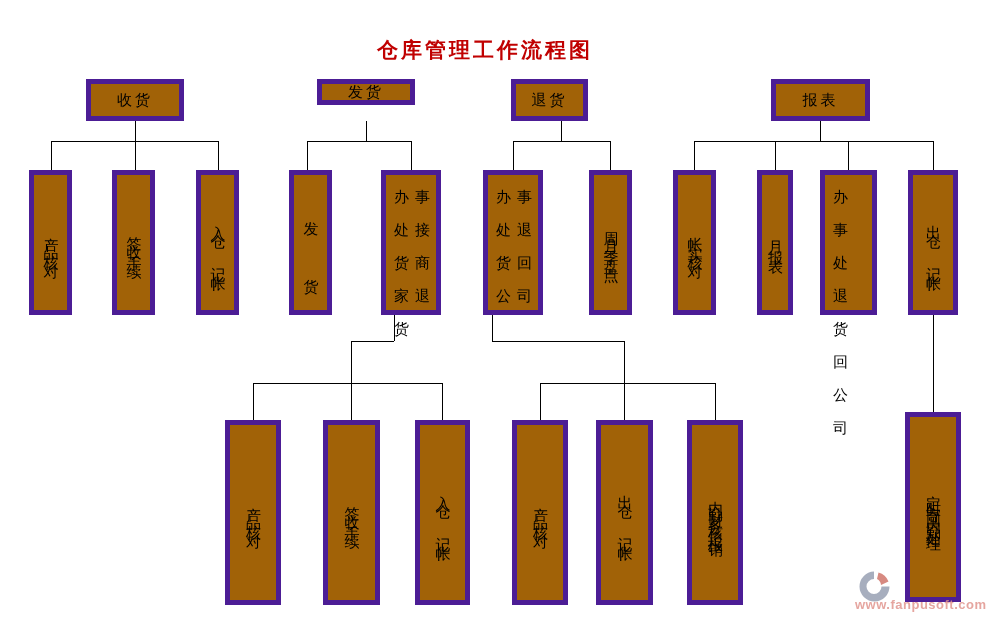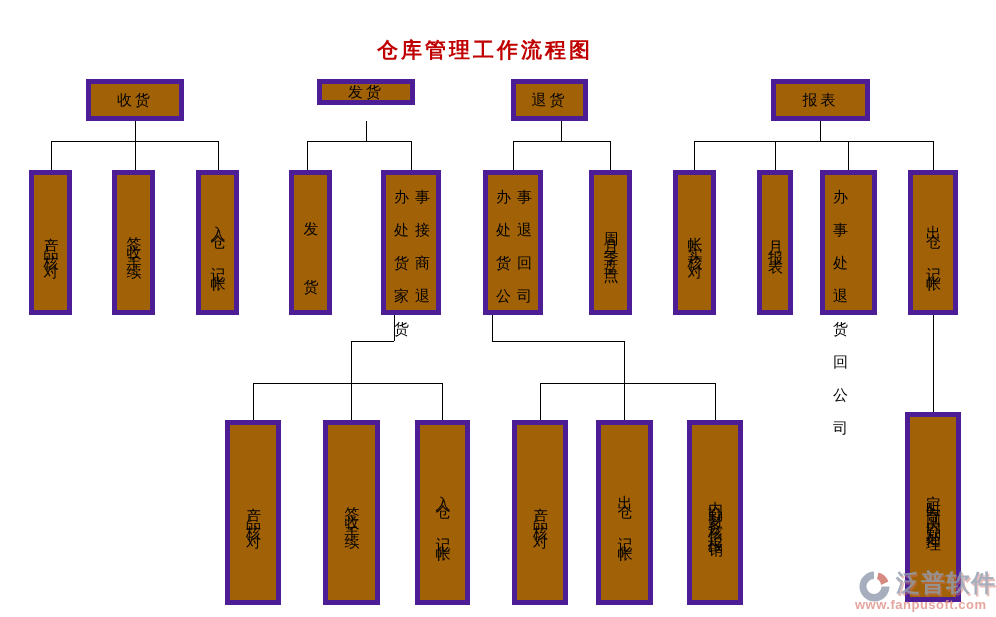--- a/index.html
+++ b/index.html
@@ -141,15 +141,14 @@
 
 <div class="box vbox tight" style="left:905px;top:412px;width:56px;height:190px">
     <span>定时寄回内勤处理</span>
   </div>
 
 <div class="watermark">
   <svg class="wm-logo" width="40" height="33" viewBox="0 0 40 33">
     <path d="M20 1.5 A15 15 0 1 0 35.5 16.5 L27.5 16.5 A7.5 7.5 0 1 1 20 9 Z" fill="var(--wmBrand,#949db0)"></path>
     <path d="M24.5 2.5 A15 15 0 0 1 34.5 11.5 L27 15 A7.5 7.5 0 0 0 23 9 Z" fill="var(--wmAccent,#cf7166)"></path>
   </svg>
-  <span class="wm-brand">泛普软件</span>
   <div class="wm-url">www.fanpusoft.com</div>
 </div>
 
 </body></html>

